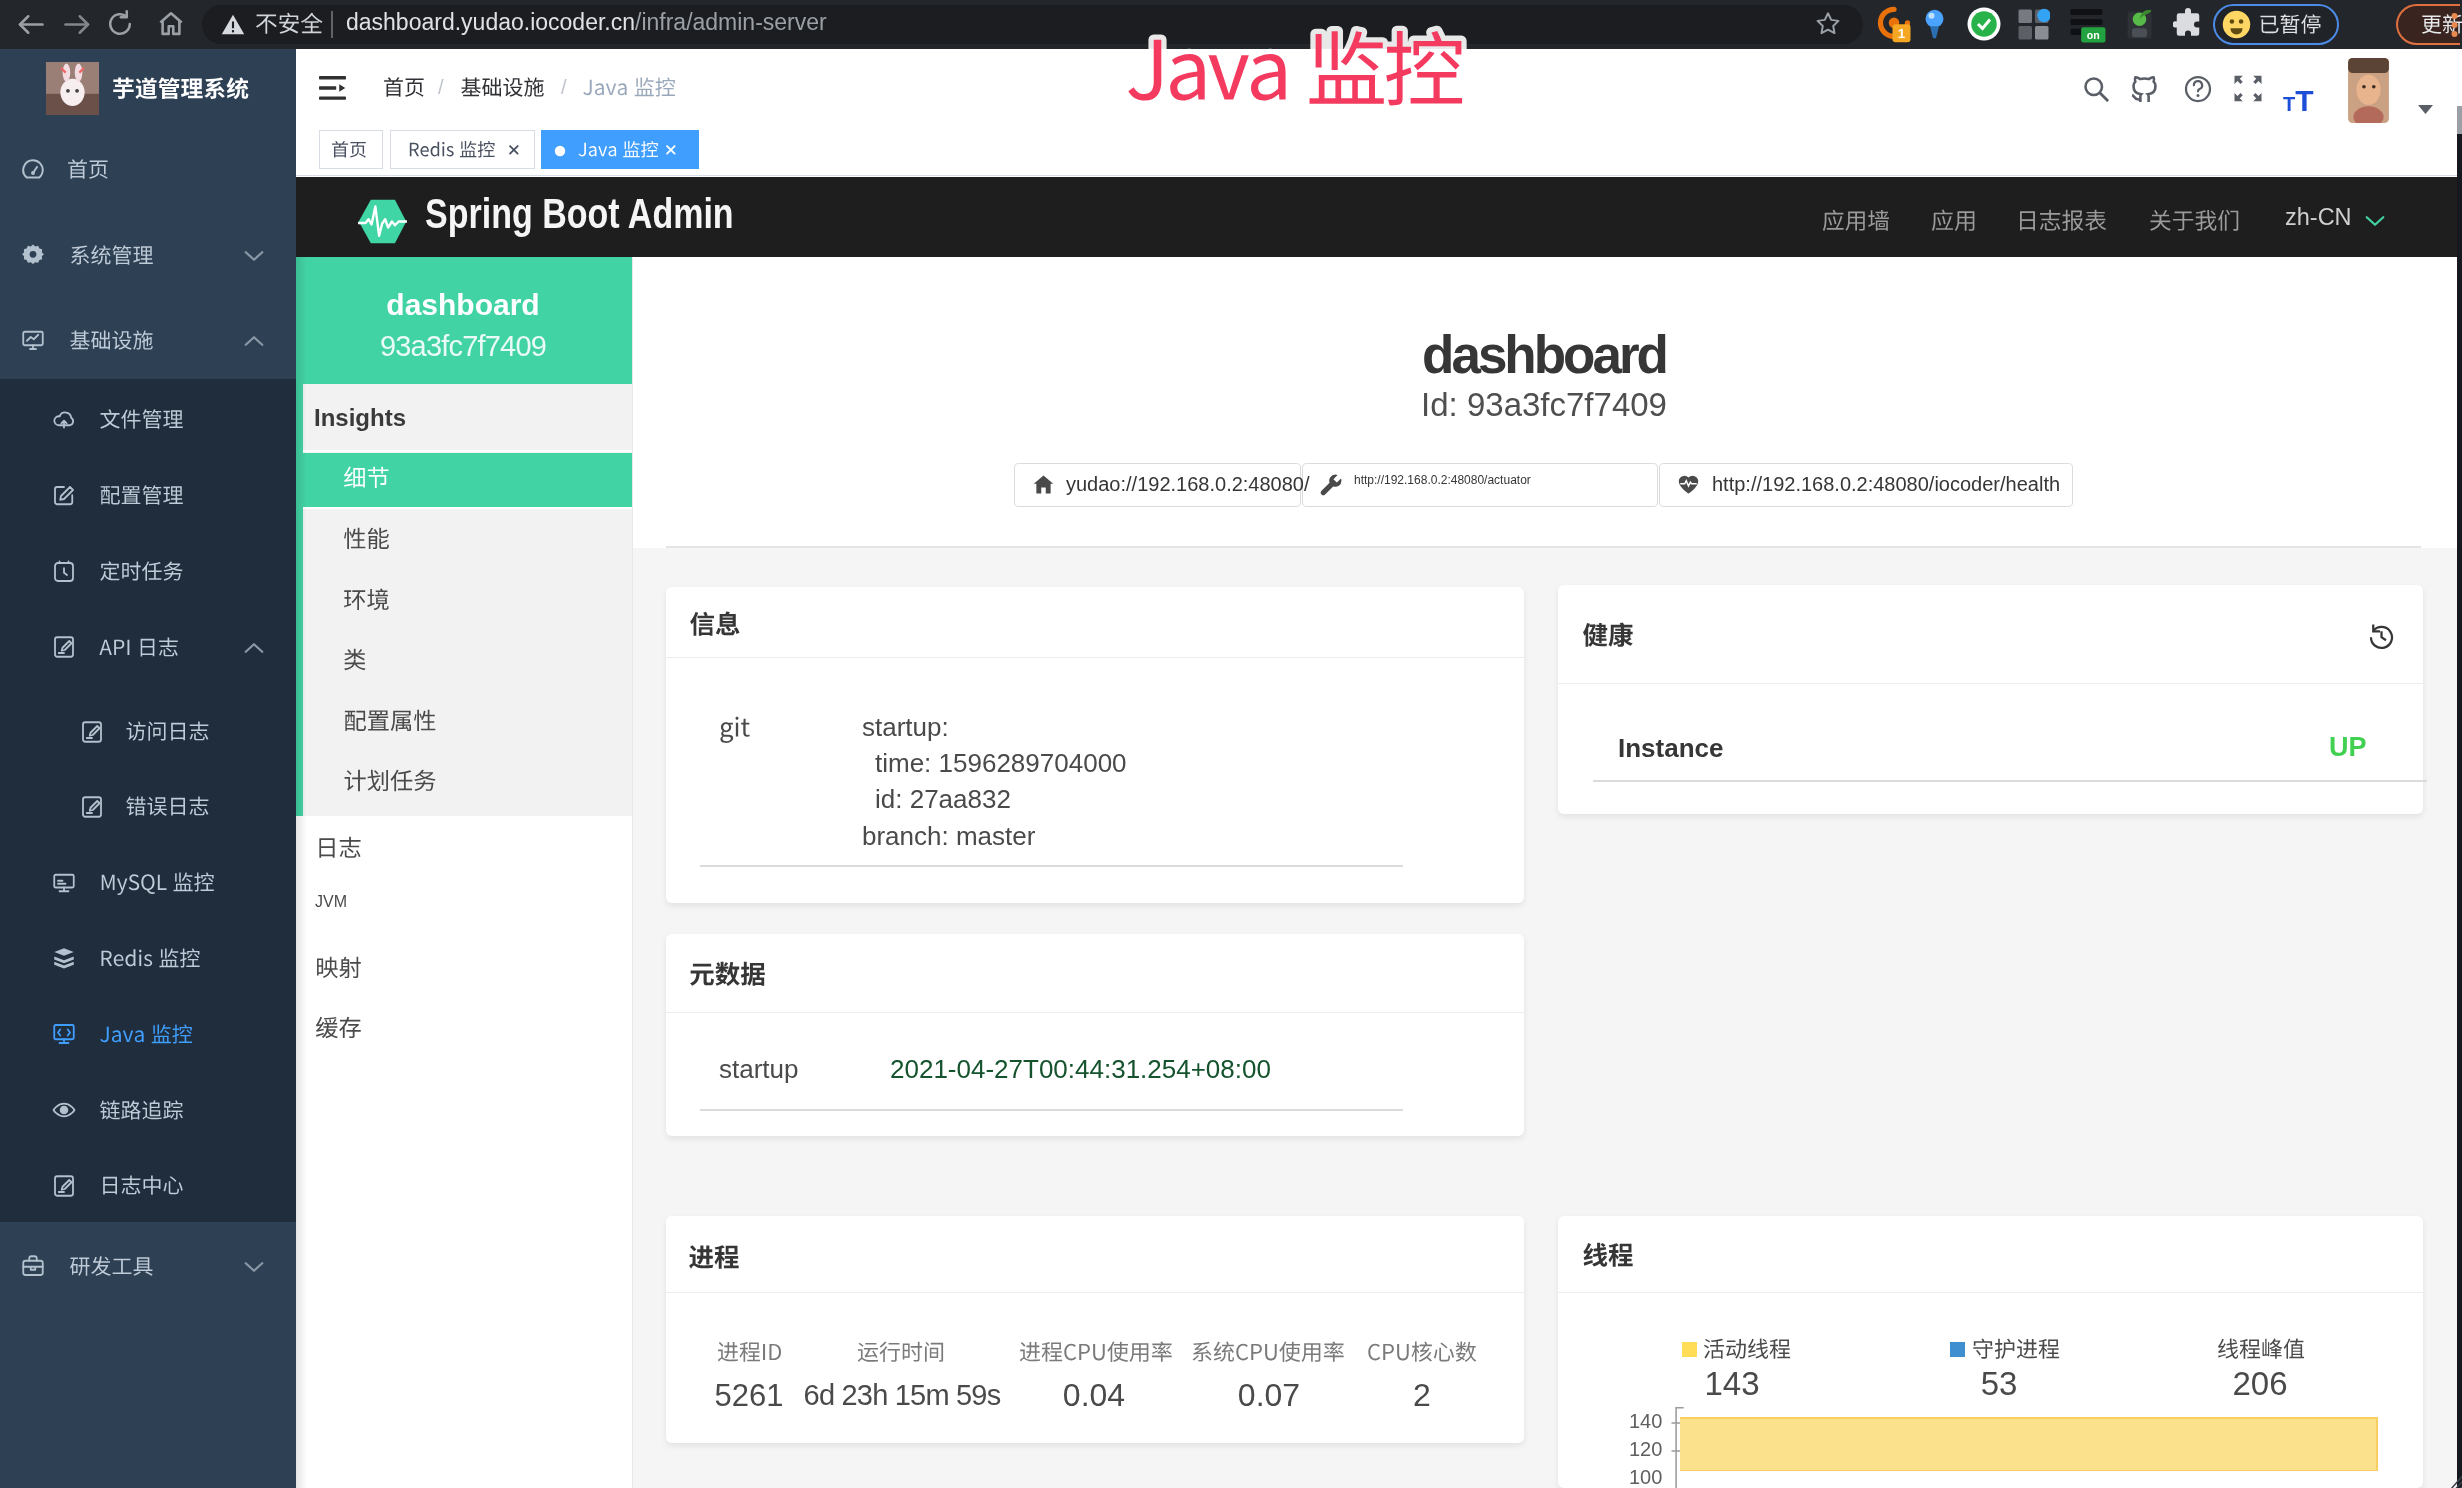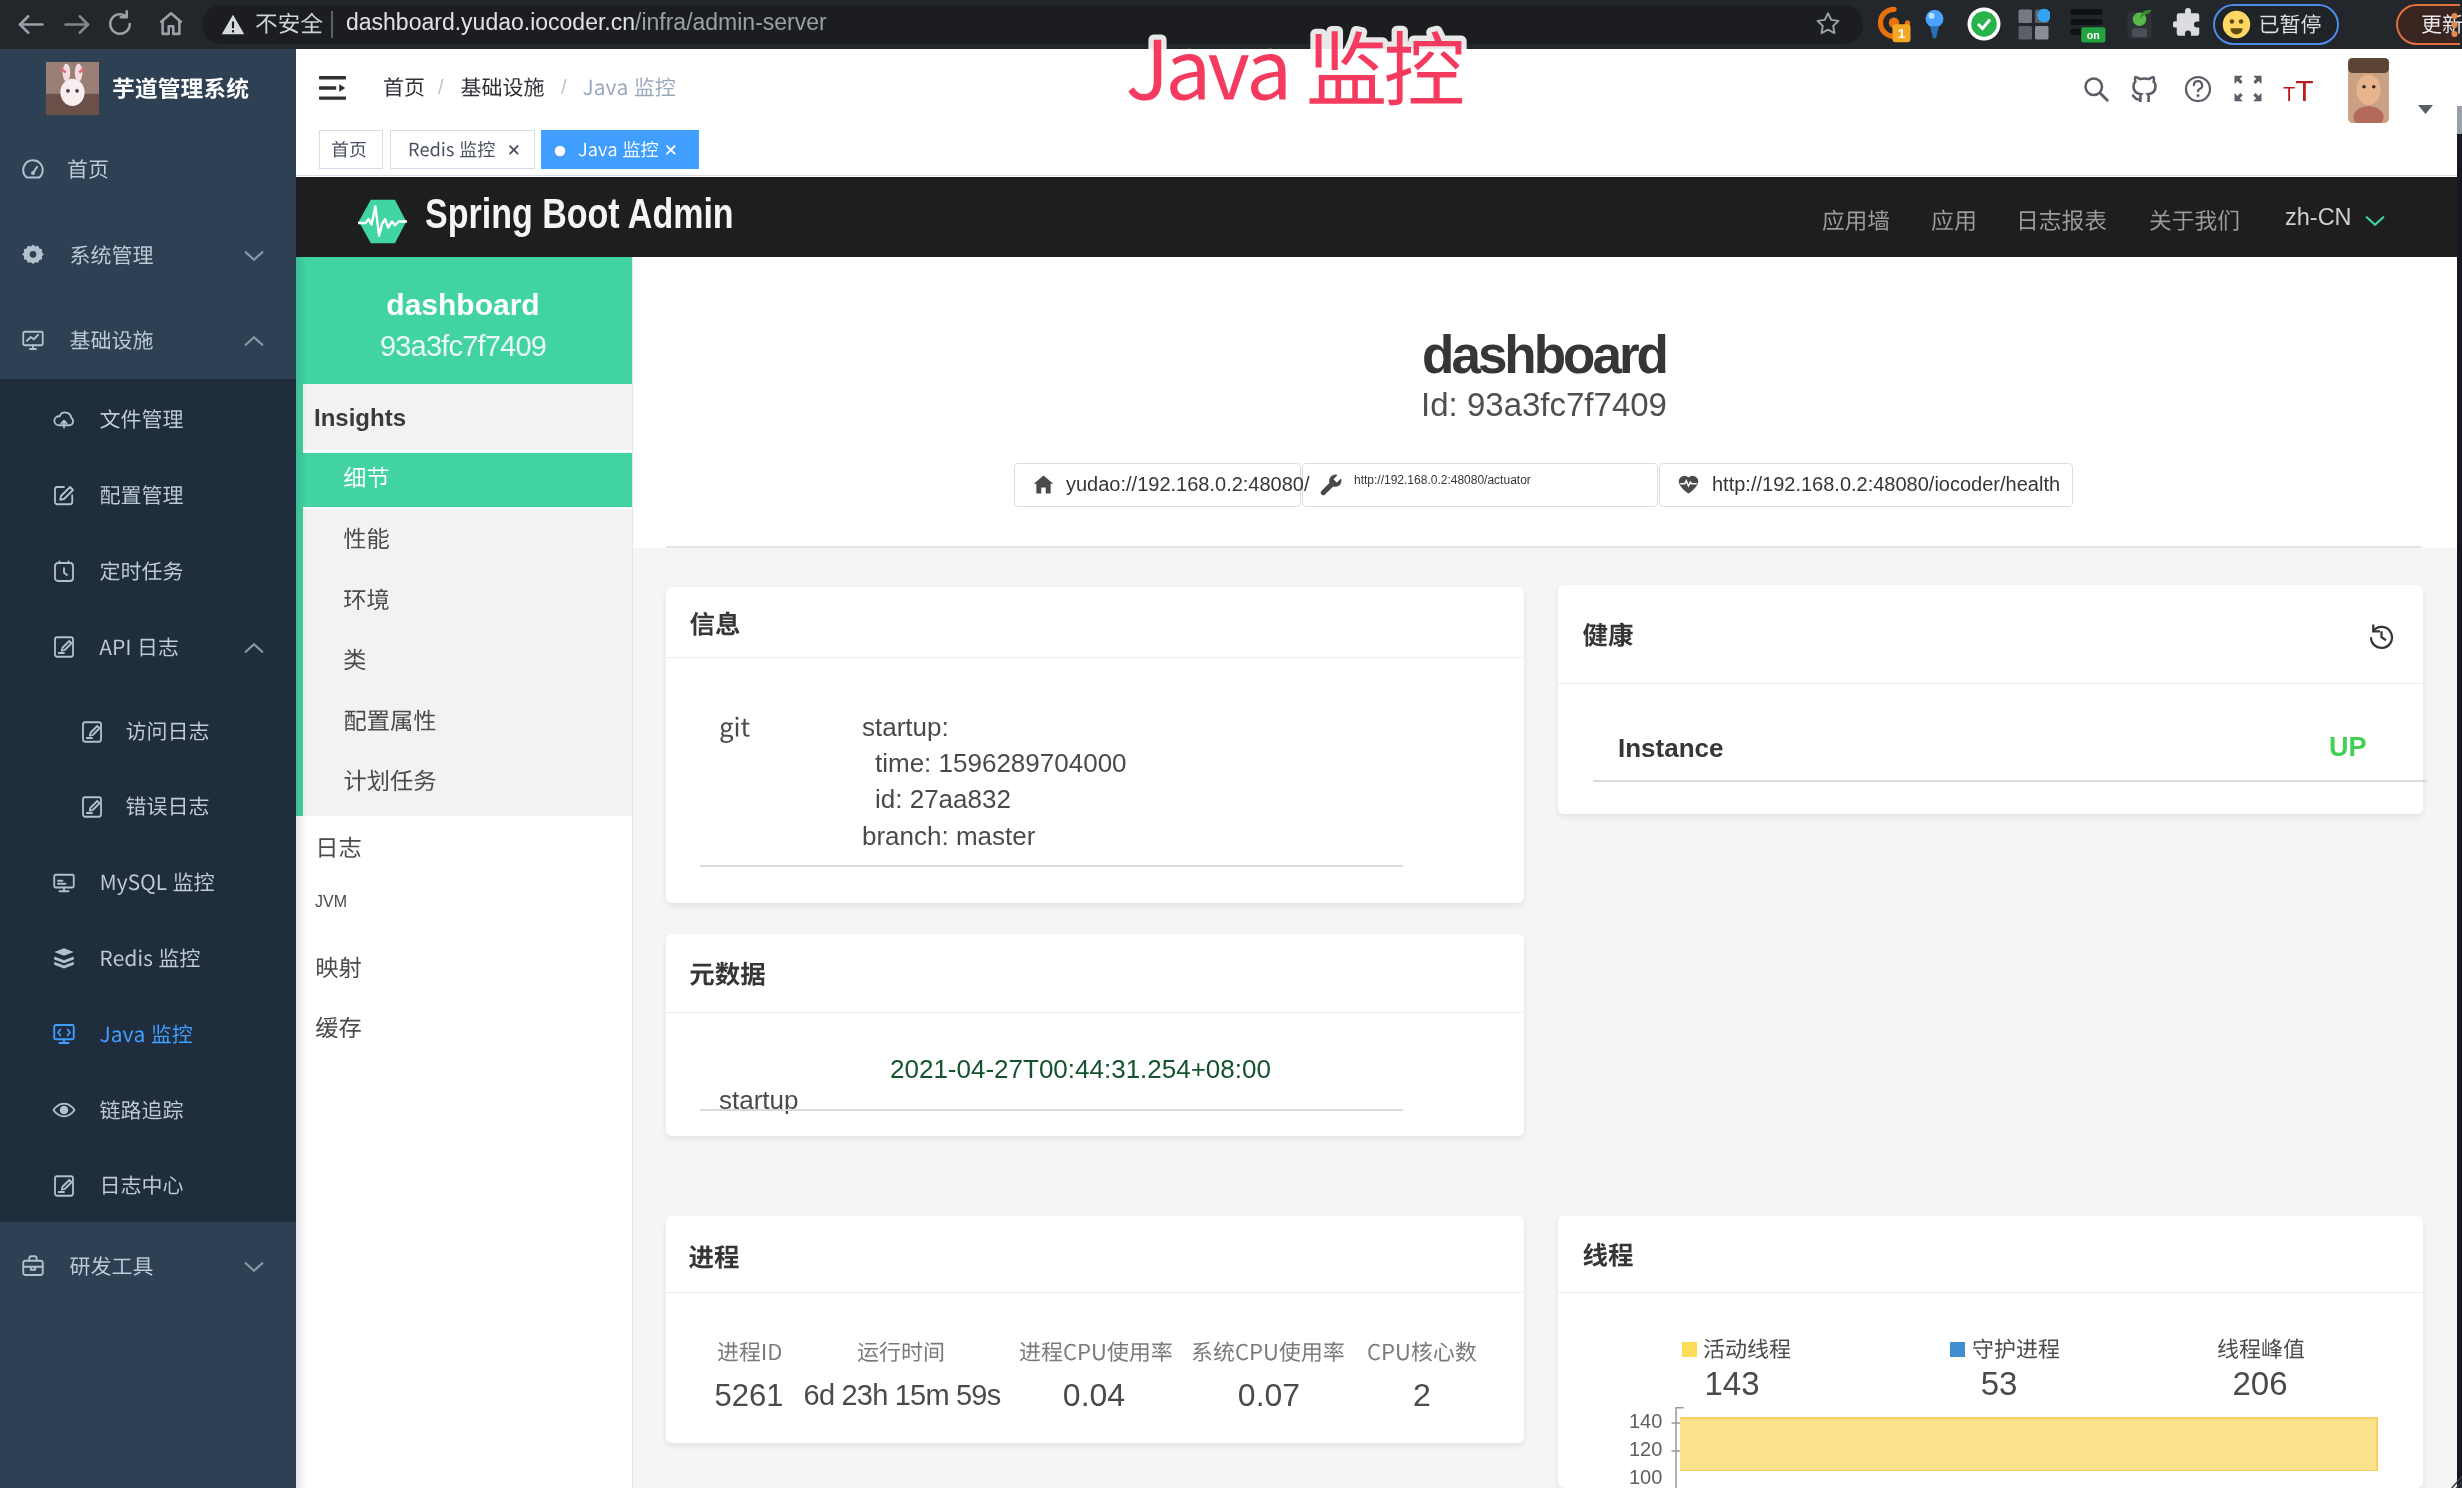--- a/index.html
+++ b/index.html
@@ -345,21 +345,21 @@
 <svg style="position:absolute;left:2183px;top:74px" width="30" height="30" viewBox="0 0 40 40">
     <circle cx="20" cy="20" r="16" fill="none" stroke="#5a5e66" stroke-width="3"></circle>
     <path d="M14.5 15a5.5 5.5 0 1 1 7.6 5c-1.6.8-2.1 1.6-2.1 3" fill="none" stroke="#5a5e66" stroke-width="3" stroke-linecap="round"></path>
     <circle cx="20" cy="28.5" r="2" fill="#5a5e66"></circle>
   </svg>
 <svg style="position:absolute;left:2233px;top:74px" width="30" height="29" viewBox="0 0 40 38">
     <g fill="#5a5e66">
       <path d="M2 13V2h11l-4 4 4 4-3 3-4-4zM38 13V2H27l4 4-4 4 3 3 4-4zM2 25v11h11l-4-4 4-4-3-3-4 4zM38 25v11H27l4-4-4-4 3-3 4 4z"></path>
     </g>
   </svg>
-<div style="position:absolute;left:2283px;top:74px;font-family:'Liberation Sans';color:#b91c1c;font-weight:normal"><span style="font-size:20px">T</span><span style="font-size:30px">T</span></div>
+<div style="position:absolute;left:2283px;top:84px;font-family:'Liberation Sans';color:#1d4ed8;font-weight:bold"><span style="font-size:20px">T</span><span style="font-size:30px">T</span></div>
 <svg style="position:absolute;left:2348px;top:58px" width="41" height="65" viewBox="0 0 54 86">
     <rect width="54" height="86" rx="6" fill="#caa183"></rect>
     <rect width="54" height="20" rx="6" fill="#5b4436"></rect>
     <ellipse cx="27" cy="42" rx="16" ry="20" fill="#e8b48e"></ellipse>
     <ellipse cx="27" cy="78" rx="20" ry="14" fill="#b46a5a"></ellipse>
     <circle cx="21" cy="38" r="2.4" fill="#3a2c22"></circle>
     <circle cx="34" cy="38" r="2.4" fill="#3a2c22"></circle>
   </svg>
 <svg style="position:absolute;left:2418px;top:105px" width="15" height="9" viewBox="0 0 20 12">
     <path d="M0 0h20L10 12z" fill="#5a5e66"></path>
@@ -518,21 +518,21 @@
 <div style="position:absolute;font-family:'Liberation Sans', sans-serif;font-size:26px;font-weight:400;color:#4a4a4a;line-height:1;white-space:pre;left:875px;top:786px;">id: 27aa832</div>
 <div style="position:absolute;font-family:'Liberation Sans', sans-serif;font-size:26px;font-weight:400;color:#4a4a4a;line-height:1;white-space:pre;left:862px;top:823px;">branch: master</div>
 <div style="position:absolute;left:700px;top:865px;width:703px;height:1.5px;background:#dbdbdb;"></div>
 <div style="position:absolute;left:666px;top:934px;width:858px;height:202px;background:#fff;border-radius:6px;box-shadow:0 3px 6px rgba(10,10,10,0.08);"></div>
 <div style="position:absolute;left:666px;top:934px;width:858px;height:79px;border-bottom:1.5px solid #ededed;"></div>
 <div style="position:absolute;left:689px;top:958px;">
     <svg width="77" height="33" viewBox="0 -34 102 44" style="overflow:visible;display:block">
       <path fill="#363636" d="M4.9 -26.5V-22.6H29.2V-26.5ZM1.8 -17.2V-13.3H9.5C9.1 -7.7 8.2 -3 1.1 -0.3C2 0.4 3.1 1.9 3.5 3C11.8 -0.4 13.3 -6.2 13.9 -13.3H19.1V-2.8C19.1 1.2 20.1 2.4 23.9 2.4C24.7 2.4 27.2 2.4 28.1 2.4C31.5 2.4 32.5 0.7 32.9 -5.4C31.8 -5.7 30.1 -6.4 29.2 -7.1C29 -2.2 28.8 -1.4 27.7 -1.4C27 -1.4 25.1 -1.4 24.6 -1.4C23.5 -1.4 23.3 -1.6 23.3 -2.9V-13.3H32.3V-17.2Z M48.4 -28.5C47.9 -27.2 46.9 -25.3 46.2 -24.1L48.8 -23C49.6 -24 50.7 -25.6 51.9 -27.1ZM46.7 -8.1C46.1 -6.9 45.3 -5.8 44.4 -4.9L41.6 -6.3L42.6 -8.1ZM36.7 -5C38.3 -4.4 40 -3.6 41.6 -2.7C39.6 -1.5 37.4 -0.6 34.9 -0.1C35.6 0.6 36.3 2 36.7 3C39.8 2.1 42.5 0.9 44.8 -0.9C45.8 -0.2 46.7 0.4 47.4 0.9L49.8 -1.7C49.2 -2.2 48.3 -2.7 47.4 -3.3C49.2 -5.2 50.5 -7.7 51.3 -10.7L49.1 -11.5L48.5 -11.4H44.2L44.8 -12.7L41.2 -13.4C40.9 -12.7 40.7 -12.1 40.4 -11.4H36V-8.1H38.7C38 -6.9 37.3 -5.9 36.7 -5ZM36.3 -27.1C37.1 -25.8 37.9 -24 38.1 -22.8H35.5V-19.7H40.5C38.9 -18 36.8 -16.5 34.7 -15.7C35.5 -14.9 36.4 -13.6 36.9 -12.7C38.6 -13.6 40.4 -15 41.9 -16.6V-13.6H45.7V-17.2C47 -16.2 48.3 -15.1 49.1 -14.4L51.2 -17.2C50.6 -17.6 48.7 -18.8 47.2 -19.7H52.2V-22.8H45.7V-28.9H41.9V-22.8H38.4L41.2 -24.1C41 -25.3 40.1 -27 39.2 -28.3ZM54.8 -28.8C54.1 -22.7 52.5 -16.9 49.8 -13.3C50.6 -12.8 52.2 -11.4 52.7 -10.7C53.4 -11.7 54 -12.7 54.5 -13.8C55.2 -11.2 56 -8.8 57 -6.7C55.2 -3.8 52.7 -1.7 49.3 -0.1C49.9 0.7 51 2.4 51.4 3.2C54.6 1.6 57.1 -0.5 59 -3C60.5 -0.7 62.4 1.3 64.7 2.8C65.3 1.7 66.5 0.3 67.4 -0.4C64.8 -1.9 62.8 -4 61.2 -6.7C62.8 -10 63.8 -14 64.5 -18.8H66.6V-22.6H57.5C57.9 -24.4 58.3 -26.3 58.5 -28.3ZM60.7 -18.8C60.3 -15.9 59.8 -13.4 59 -11.1C58.1 -13.5 57.4 -16.1 57 -18.8Z M84.5 -7.9V3H88V2H96.2V3H99.9V-7.9H93.8V-11.2H100.7V-14.6H93.8V-17.6H99.7V-27.5H81V-17.1C81 -11.8 80.7 -4.3 77.3 0.7C78.2 1.2 79.9 2.4 80.6 3.1C83.2 -0.7 84.3 -6.2 84.7 -11.2H90V-7.9ZM84.9 -24H95.9V-21.1H84.9ZM84.9 -17.6H90V-14.6H84.9L84.9 -17.1ZM88 -1.2V-4.6H96.2V-1.2ZM72.8 -28.9V-22.4H69.3V-18.7H72.8V-12.6L68.7 -11.6L69.6 -7.7L72.8 -8.6V-1.7C72.8 -1.3 72.7 -1.2 72.3 -1.2C71.9 -1.1 70.7 -1.1 69.4 -1.2C69.9 -0.1 70.4 1.6 70.5 2.6C72.7 2.6 74.2 2.4 75.2 1.8C76.3 1.2 76.6 0.2 76.6 -1.7V-9.7L80.1 -10.7L79.6 -14.4L76.6 -13.6V-18.7H80V-22.4H76.6V-28.9Z"></path>
     </svg>
   </div>
-<div style="position:absolute;font-family:'Liberation Sans', sans-serif;font-size:26px;font-weight:400;color:#4a4a4a;line-height:1;white-space:pre;left:719px;top:1056px;margin-top:31px;">startup</div>
+<div style="position:absolute;font-family:'Liberation Sans', sans-serif;font-size:26px;font-weight:400;color:#4a4a4a;line-height:1;white-space:pre;left:719px;top:1056px;">startup</div>
 <div style="position:absolute;font-family:'Liberation Sans', sans-serif;font-size:26px;font-weight:400;color:#14532d;line-height:1;white-space:pre;left:890px;top:1056px;">2021-04-27T00:44:31.254+08:00</div>
 <div style="position:absolute;left:700px;top:1109px;width:703px;height:1.5px;background:#dbdbdb;"></div>
 <div style="position:absolute;left:1558px;top:585px;width:865px;height:229px;background:#fff;border-radius:6px;box-shadow:0 3px 6px rgba(10,10,10,0.08);"></div>
 <div style="position:absolute;left:1558px;top:585px;width:865px;height:99px;border-bottom:1.5px solid #ededed;"></div>
 <div style="position:absolute;left:1582px;top:619px;">
     <svg width="52" height="33" viewBox="0 -34 68 44" style="overflow:visible;display:block">
       <path fill="#363636" d="M9.9 -12.6C9.9 -12.9 10.4 -13.3 11 -13.7H14.1C13.8 -11.3 13.4 -9.2 12.8 -7.3C12.2 -8.5 11.8 -9.7 11.4 -11.2L8.6 -10.3C9.3 -7.6 10.2 -5.4 11.3 -3.7C10.3 -2 9.1 -0.6 7.6 0.4V-21.4C8.5 -23.5 9.2 -25.7 9.8 -27.8L6.1 -28.8C5 -24.1 3 -19.4 0.7 -16.3C1.3 -15.2 2.2 -12.8 2.5 -11.8C3.1 -12.5 3.6 -13.3 4.1 -14.1V3H7.6V0.7C8.4 1.2 9.6 2.4 10.1 3C11.5 2 12.6 0.7 13.6 -0.9C16.6 1.7 20.4 2.4 25 2.4H31.8C32 1.4 32.5 -0.2 33 -1.1C31.3 -1 26.6 -1 25.2 -1C21.3 -1 17.8 -1.6 15.2 -4.1C16.5 -7.3 17.3 -11.4 17.7 -16.4L15.6 -16.8L15 -16.8H13.8C15.2 -19.3 16.7 -22.5 17.9 -25.6L15.5 -27.2L14.5 -26.7H9.5V-23.3H13.2C12.1 -20.7 11 -18.4 10.6 -17.7C9.9 -16.6 9 -15.6 8.3 -15.4C8.8 -14.7 9.6 -13.3 9.9 -12.6ZM18.5 -26.4V-23.5H22.2V-21.9H17.1V-18.9H22.2V-17.1H18.5V-14.3H22.2V-12.7H18.3V-9.6H22.2V-8H17.6V-4.9H22.2V-1.7H25.5V-4.9H32V-8H25.5V-9.6H31.1V-12.7H25.5V-14.3H30.9V-18.9H33V-21.9H30.9V-26.4H25.5V-28.6H22.2V-26.4ZM25.5 -18.9H27.9V-17.1H25.5ZM25.5 -21.9V-23.5H27.9V-21.9Z M60 -13.9V-12.3H55.5V-13.9ZM60 -16.8H55.5V-18.2H60ZM49.6 -28.3 50.7 -26.2H37.7V-16.4C37.7 -11.3 37.5 -4.2 34.7 0.7C35.6 1.1 37.3 2.2 38 2.9C41.1 -2.4 41.6 -10.8 41.6 -16.4V-22.7H51.3V-20.9H43.6V-18.2H51.3V-16.8H42.2V-13.9H51.3V-12.3H43.2V-9.5H44.1L42.3 -7.6C43.8 -6.7 45.8 -5.4 46.9 -4.5C44.6 -3.6 42.4 -2.9 40.8 -2.3L42.3 1C45 -0.2 48.2 -1.6 51.3 -3.1V-0.9C51.3 -0.4 51.1 -0.2 50.5 -0.2C50 -0.1 47.9 -0.1 46.2 -0.2C46.7 0.7 47.3 2.1 47.4 3.1C50.3 3.1 52.3 3.1 53.7 2.6C55 2 55.5 1.2 55.5 -0.9V-4C57.8 -1.4 60.9 0.6 64.6 1.6C65.1 0.6 66.2 -0.9 67 -1.6C64.5 -2.1 62.2 -3 60.4 -4.2C61.9 -5 63.8 -6.1 65.5 -7.2L62.5 -9.5H63.9V-13.6H66.9V-17.1H63.9V-20.9H55.5V-22.7H66.5V-26.2H55.4C54.9 -27.2 54.3 -28.4 53.7 -29.2ZM51.3 -9.5V-6.3L47.6 -4.8L49.4 -6.8C48.4 -7.5 46.6 -8.7 45.1 -9.5ZM55.5 -9.5H62.4C61.2 -8.5 59.4 -7.2 57.8 -6.2C56.8 -7.1 56.1 -8.1 55.5 -9.1Z"></path>
     </svg>
   </div>
 <svg style="position:absolute;left:2367px;top:623px" width="29" height="27" viewBox="0 0 38 36">

